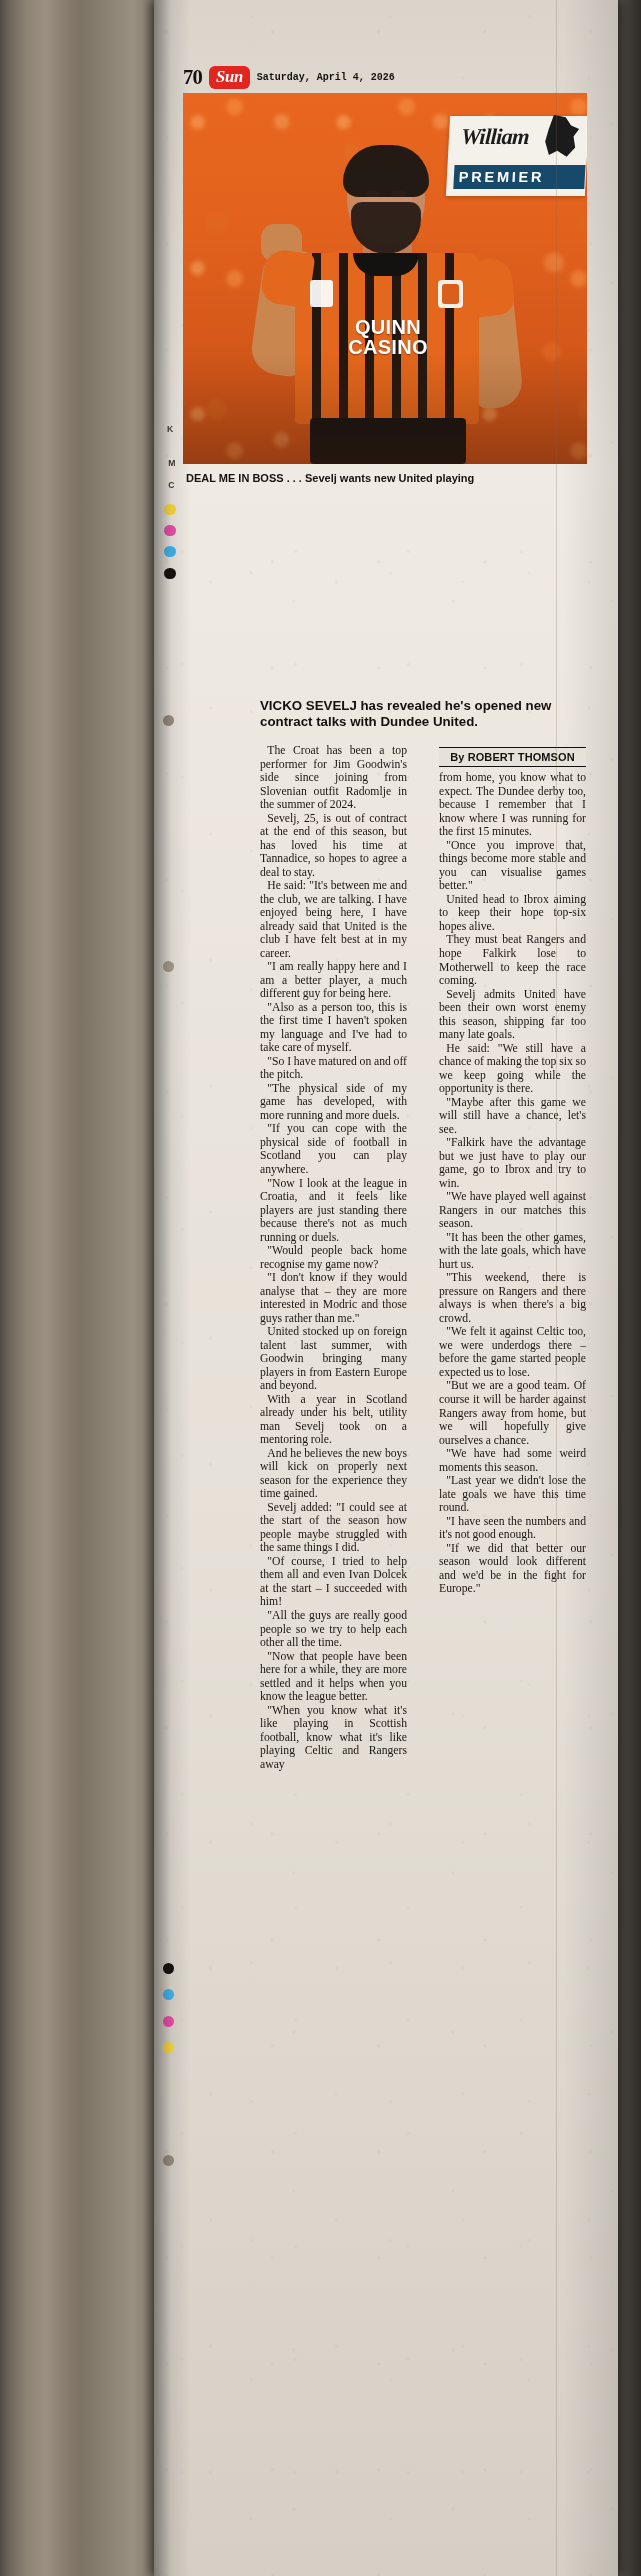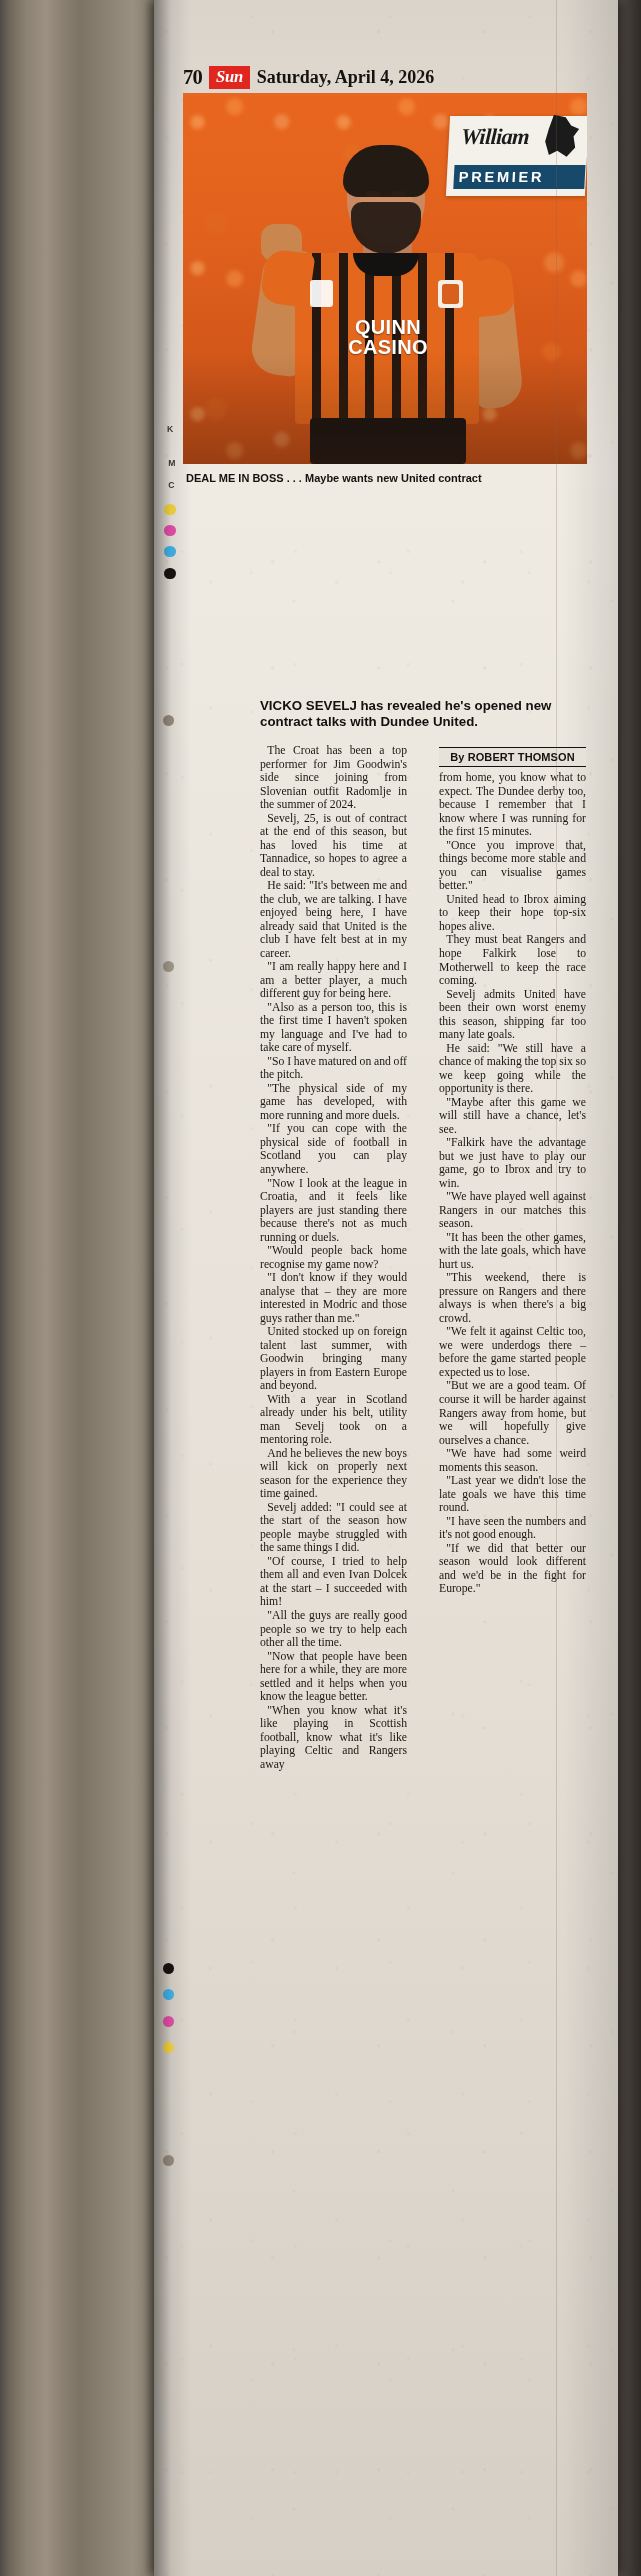--- a/index.html
+++ b/index.html
@@ -31,22 +31,22 @@
            radial-gradient(circle at 70% 12%, rgba(170,160,140,.45) 0 1.3px, transparent 2px),
            radial-gradient(circle at 45% 62%, rgba(150,140,120,.40) 0 1.3px, transparent 2px),
            radial-gradient(circle at 88% 78%, rgba(160,150,130,.45) 0 1.3px, transparent 2px),
            radial-gradient(circle at 25% 88%, rgba(160,150,130,.40) 0 1.3px, transparent 2px);
          background-size:106px 106px,139px 139px,126px 126px,159px 159px,113px 113px;}
 
   
   .masthead{position:absolute;left:29px;top:64px;width:404px;height:26.5px;display:flex;align-items:center;gap:6.6px;}
   .pagenum{font-family:"Liberation Serif",serif;font-weight:bold;font-size:20.6px;color:#15120f;letter-spacing:-0.7px;}
   .sunlogo{background:#e0261f;color:#fff;font-family:"Liberation Serif",serif;font-style:italic;font-weight:bold;
-           font-size:16.6px;padding:1.3px 7.3px 2px;border-radius:0;letter-spacing:-0.3px;}
-  .dateline{font-family:Liberation Serif, serif;font-weight:bold;font-size:18px;color:#15120f;}
+           font-size:16.6px;padding:1.3px 7.3px 2px;border-radius:6px;letter-spacing:-0.3px;}
+  .dateline{font-family:Liberation Mono, monospace;font-weight:bold;font-size:10px;color:#15120f;}
 
   
   .photo{position:absolute;left:29px;top:93px;width:404px;height:371px;overflow:hidden;background:#d8521d;}
   .photo .sky{position:absolute;inset:0;
       background:linear-gradient(180deg,#e8661f 0%,#e2621d 35%,#d4571a 70%,#c44f17 100%);}
   .photo .blurcrowd{position:absolute;inset:0;opacity:.55;
       background-image:
         radial-gradient(circle at 10% 20%, rgba(255,190,120,.8) 0 6px, transparent 8px),
         radial-gradient(circle at 30% 8%, rgba(255,170,90,.7) 0 7.3px, transparent 9.3px),
         radial-gradient(circle at 62% 18%, rgba(255,200,140,.6) 0 6.6px, transparent 8.6px),
@@ -187,21 +187,21 @@
         <div class="sponsor">
           <div>QUINN</div>
           <div>CASINO</div>
         </div>
         <div class="shorts"></div>
       </div>
       <div class="photo-grad"></div>
     </div>
 
     <div class="caption">
-      <span class="cap-lead">DEAL ME IN BOSS . . . </span><span class="cap-rest">Maybe wants new United contract</span>
+      <span class="cap-lead">DEAL ME IN BOSS . . . </span><span class="cap-rest">Sevelj wants new United playing</span>
     </div>
 
 
     <div class="standfirst">VICKO SEVELJ has revealed he's opened new contract talks with Dundee United.</div>
 
     <div class="cols">
       <div class="col">
         <p class="first">The Croat has been a top performer for Jim Goodwin's side since joining from Slovenian outfit Radomlje in the summer of 2024.</p>
         <p>Sevelj, 25, is out of contract at the end of this season, but has loved his time at Tannadice, so hopes to agree a deal to stay.</p>
         <p>He said: "It's between me and the club, we are talking. I have enjoyed being here, I have already said that United is the club I have felt best at in my career.</p>

